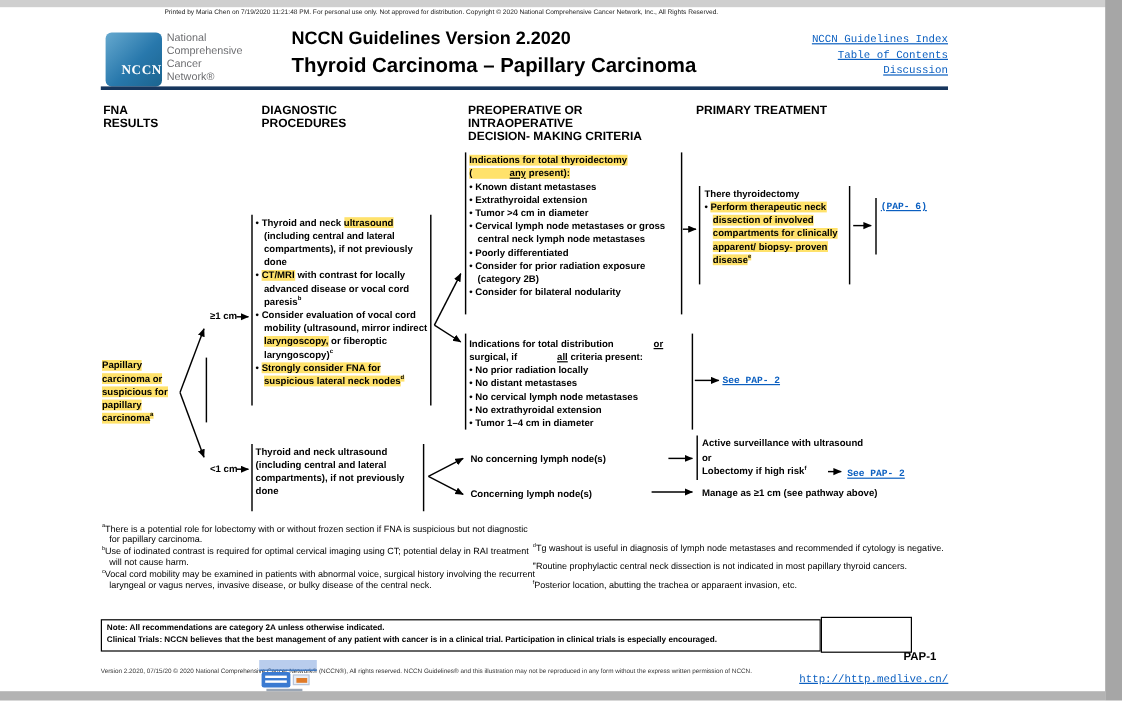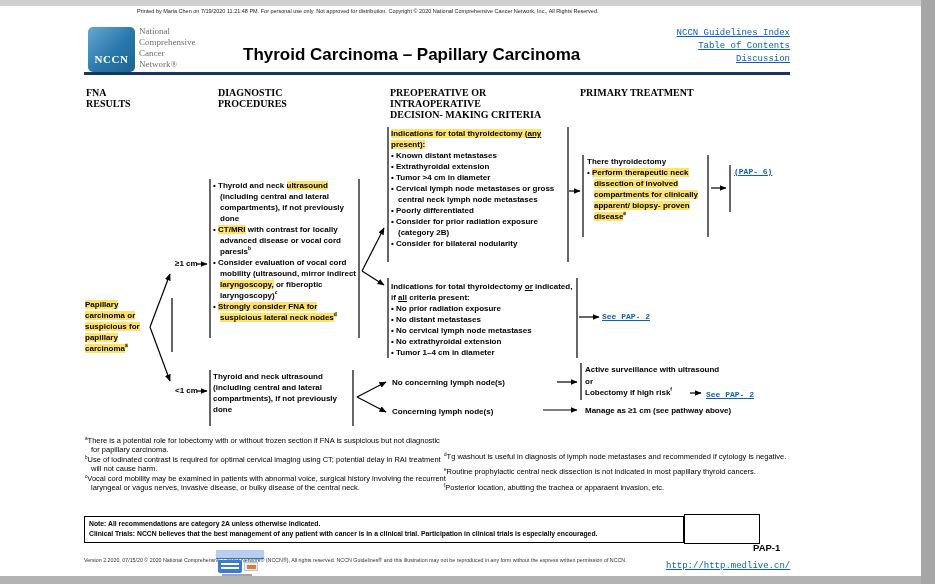--- a/index.html
+++ b/index.html
@@ -3,25 +3,25 @@
 <meta charset="utf-8">
 <style>
   * { margin:0; padding:0; box-sizing:border-box; }
   html,body { background:#e8e8e8; }
   #page {
     position:relative; width:935px; height:584px; background:#ffffff;
     font-family:"Liberation Sans","DejaVu Sans",sans-serif; color:#000;
     overflow:hidden;
   }
   .abs { position:absolute; }
-  .pre { white-space:pre-line;font-family:Liberation Serif, serif; }
+  .pre { white-space:pre-line; }
   .flow { font-size:8px; font-weight:bold; line-height:11px; }
   .hang { padding-left:7px; text-indent:-7px; }
   .hl { background:#FFE26B; }
-  .u { text-decoration:underline; }
+  .u { text-decoration:underline;padding-left:31px; }
   sup { font-size:62%; vertical-align:super; line-height:0; }
   .lnk { color:#0B5FC0; text-decoration:underline; cursor:pointer;font-family:Liberation Mono, monospace; }
   .colhead { font-size:10px; font-weight:bold; line-height:11px; letter-spacing:0; }
   .fnitem { padding-left:6px; text-indent:-6px; }
   .fncol { font-size:7.5px; line-height:9.4px; }
   svg line { stroke:#000; stroke-width:1.2; }
   svg line.arrow { marker-end:url(#ah); }
   .edge { background:#b5b5b5; }
 </style>
 </head>
@@ -30,28 +30,29 @@
 <div id="page">
 
   <div class="abs edge" style="left:0;top:0;width:935px;height:6px;background:#cfcfcf"></div>
   <div class="abs edge" style="left:921px;top:0;width:14px;height:584px;background:#a6a6a6"></div>
   <div class="abs edge" style="left:0;top:576px;width:921px;height:8px;background:#b3b3b3"></div>
 
   <div class="abs" style="left:137px;top:8px;font-size:5.5px;color:#222;white-space:nowrap">Printed by Maria Chen on 7/19/2020 11:21:48 PM. For personal use only. Not approved for distribution. Copyright © 2020 National Comprehensive Cancer Network, Inc., All Rights Reserved.</div>
 
   <div class="abs" style="left:88px;top:27px;width:47px;height:45px;border-radius:5px;
        background:linear-gradient(135deg,#66a9cf 0%,#2878AC 55%,#1b648f 100%);
-       display:flex;align-items:flex-end;justify-content:center;padding-bottom:7px">
+       display:flex;align-items:flex-end;justify-content:flex-end;padding-bottom:7px">
     <span style="color:#fff;font-family:'Liberation Serif','DejaVu Serif',serif;font-size:11px;font-weight:bold;letter-spacing:.5px">NCCN</span>
   </div>
   <div class="abs pre" style="left:139px;top:26px;font-size:9px;line-height:11px;color:#6d6e71">National
 Comprehensive
 Cancer
 Network®</div>
 
+  <div class="abs" style="left:243px;top:24px;font-size:15px;font-weight:bold">NCCN Guidelines Version 2.2020</div>
   <div class="abs" style="left:243px;top:45px;font-size:17px;font-weight:bold">Thyroid Carcinoma – Papillary Carcinoma</div>
 
   <div class="abs" style="left:580px;top:26px;width:210px;text-align:right;font-size:9px;line-height:12px">
     <div><span class="lnk">NCCN Guidelines Index</span></div>
     <div><span class="lnk">Table of Contents</span></div>
     <div><span class="lnk">Discussion</span></div>
   </div>
 
   <div class="abs" style="left:84px;top:72px;width:706px;height:3px;background:#17365D"></div>
 
@@ -127,22 +128,22 @@
   <div class="abs flow" style="left:587px;top:156px;width:118px">
     <div>There thyroidectomy</div>
     <div class="hang"><span>• </span><span class="hl">Perform therapeutic neck dissection of involved compartments for clinically apparent/ biopsy- proven disease</span><sup class="hl">e</sup></div>
   </div>
 
   <div class="abs flow" style="left:734px;top:166px;width:62px;line-height:12px">
     <div><span class="lnk">(PAP- 6)</span></div>
   </div>
 
   <div class="abs flow" style="left:391px;top:281px;width:184px">
-    <div><span>Indications for total thyroidectomy </span><span class="u">or</span><span> indicated, if </span><span class="u">all</span><span> criteria present:</span></div>
-    <div class="hang"><span>• No prior radiation exposure</span></div>
+    <div><span>Indications for total distribution </span><span class="u">or</span><span> surgical, if </span><span class="u">all</span><span> criteria present:</span></div>
+    <div class="hang"><span>• No prior radiation locally</span></div>
     <div class="hang"><span>• No distant metastases</span></div>
     <div class="hang"><span>• No cervical lymph node metastases</span></div>
     <div class="hang"><span>• No extrathyroidal extension</span></div>
     <div class="hang"><span>• Tumor 1–4 cm in diameter</span></div>
   </div>
   <div class="abs flow" style="left:602px;top:311px">
     <span class="lnk">See PAP- 2</span>
   </div>
 
   <div class="abs flow" style="left:213px;top:371px;width:138px">Thyroid and neck ultrasound (including central and lateral compartments), if not previously done</div>

